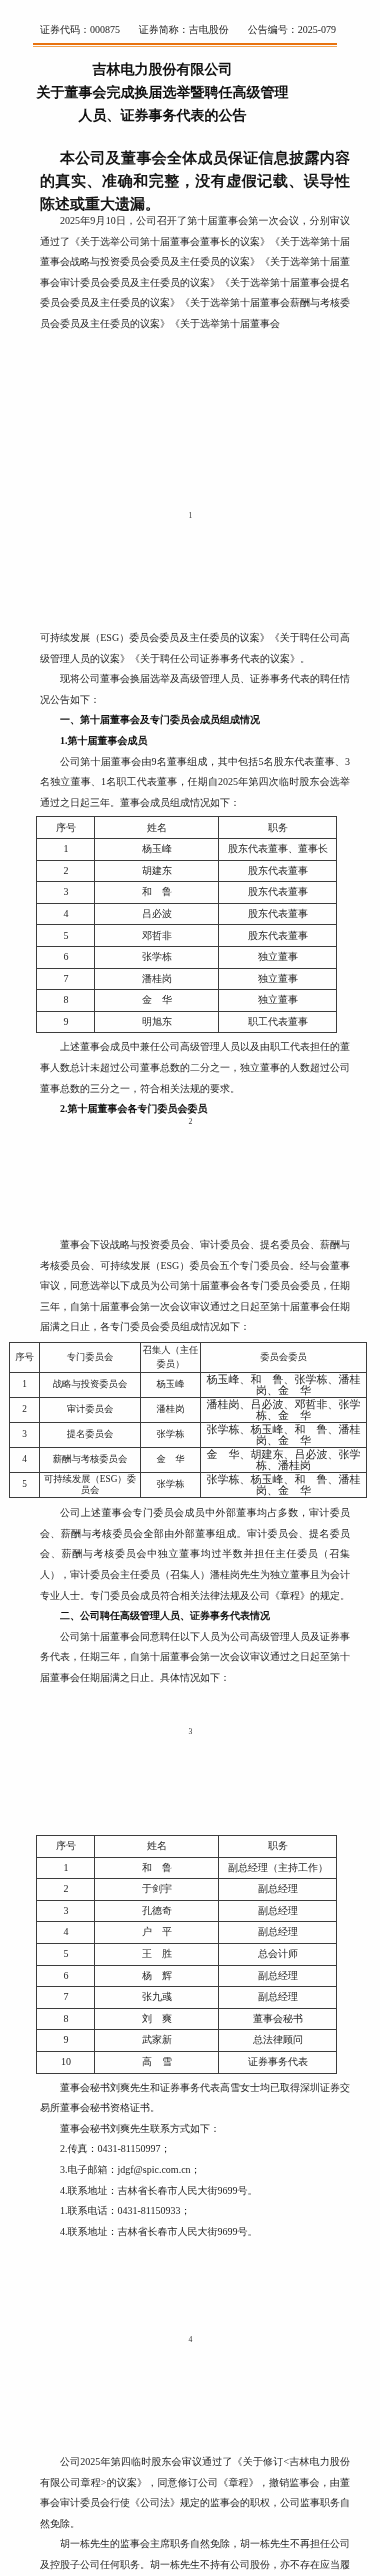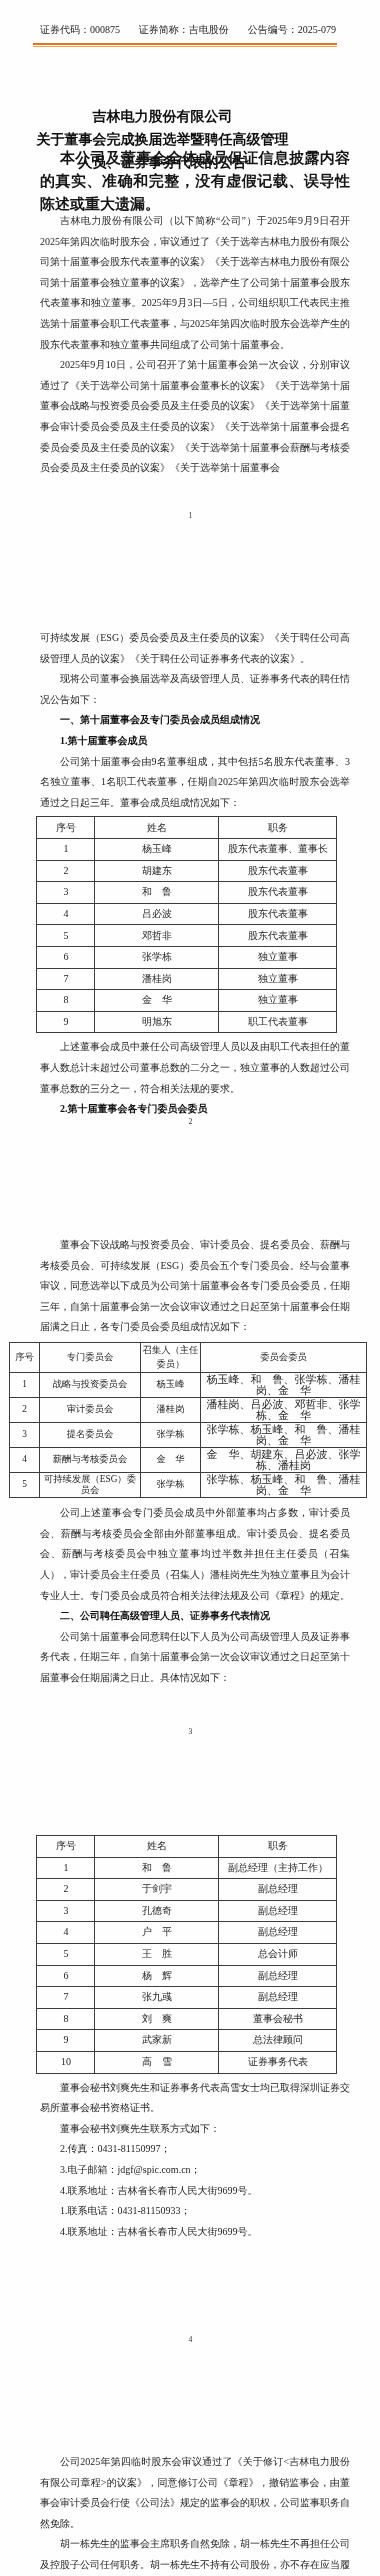--- a/index.html
+++ b/index.html
@@ -13,21 +13,21 @@
   
   .hdr{top:25px;left:0;width:381px;box-sizing:border-box;
        padding:0 45px 0 40px;display:flex;justify-content:space-between;
        font-size:10px;line-height:10.3px;color:#222;}
   
   .rule{top:43px;left:33px;width:304px;}
   .rule .r1{height:2.1px;background:#e87310;}
   .rule .r2{height:1px;background:#f3a251;margin-top:1px;}
   
   .title{top:58px;left:0;width:325px;text-align:center;
-         font-size:14px;font-weight:bold;line-height:23px;color:#101010;margin-top:47px;}
+         font-size:14px;font-weight:bold;line-height:23px;color:#101010;}
   
   .disclaimer{top:147px;left:40px;width:310px;font-size:15px;font-weight:bold;
               line-height:23px;text-align:justify;text-indent:20px;color:#161616;}
   
   .body-block{left:40px;width:310px;font-size:10px;line-height:20.6px;
               text-align:justify;color:#1e1e1e;}
   .body-block p{margin:0;text-indent:20px;}
   .body-block p.noindent{text-indent:0;}
   .body-block p.h{font-weight:bold;color:#111;}
   .pnum{left:0;width:381px;text-align:center;font-size:7.7px;color:#333;}
@@ -63,21 +63,20 @@
 
   <div class="abs title">
     <div>吉林电力股份有限公司</div>
     <div>关于董事会完成换届选举暨聘任高级管理</div>
     <div>人员、证券事务代表的公告</div>
   </div>
 
   <div class="abs disclaimer">本公司及董事会全体成员保证信息披露内容的真实、准确和完整，没有虚假记载、误导性陈述或重大遗漏。</div>
 
   <div class="abs body-block" style="top:211px;">
-    <p>吉林电力股份有限公司（以下简称“公司”）于2025年9月9日召开2025年第四次临时股东会，审议通过了《关于选举吉林电力股份有限公司第十届董事会股东代表董事的议案》《关于选举吉林电力股份有限公司第十届董事会独立董事的议案》，选举产生了公司第十届董事会股东代表董事和独立董事。2025年9月3日—5日，公司组织职工代表民主推选第十届董事会职工代表董事，与2025年第四次临时股东会选举产生的股东代表董事和独立董事共同组成了公司第十届董事会。</p>
     <p>2025年9月10日，公司召开了第十届董事会第一次会议，分别审议通过了《关于选举公司第十届董事会董事长的议案》《关于选举第十届董事会战略与投资委员会委员及主任委员的议案》《关于选举第十届董事会审计委员会委员及主任委员的议案》《关于选举第十届董事会提名委员会委员及主任委员的议案》《关于选举第十届董事会薪酬与考核委员会委员及主任委员的议案》《关于选举第十届董事会</p>
   </div>
   <div class="abs pnum" style="top:511px;">1</div>
 
   <div class="abs body-block" style="top:628px;">
     <p class="noindent">可持续发展（ESG）委员会委员及主任委员的议案》《关于聘任公司高级管理人员的议案》《关于聘任公司证券事务代表的议案》。</p>
     <p>现将公司董事会换届选举及高级管理人员、证券事务代表的聘任情况公告如下：</p>
     <p class="h">一、第十届董事会及专门委员会成员组成情况</p>
     <p class="h">1.第十届董事会成员</p>
     <p>公司第十届董事会由9名董事组成，其中包括5名股东代表董事、3名独立董事、1名职工代表董事，任期自2025年第四次临时股东会选举通过之日起三年。董事会成员组成情况如下：</p>

